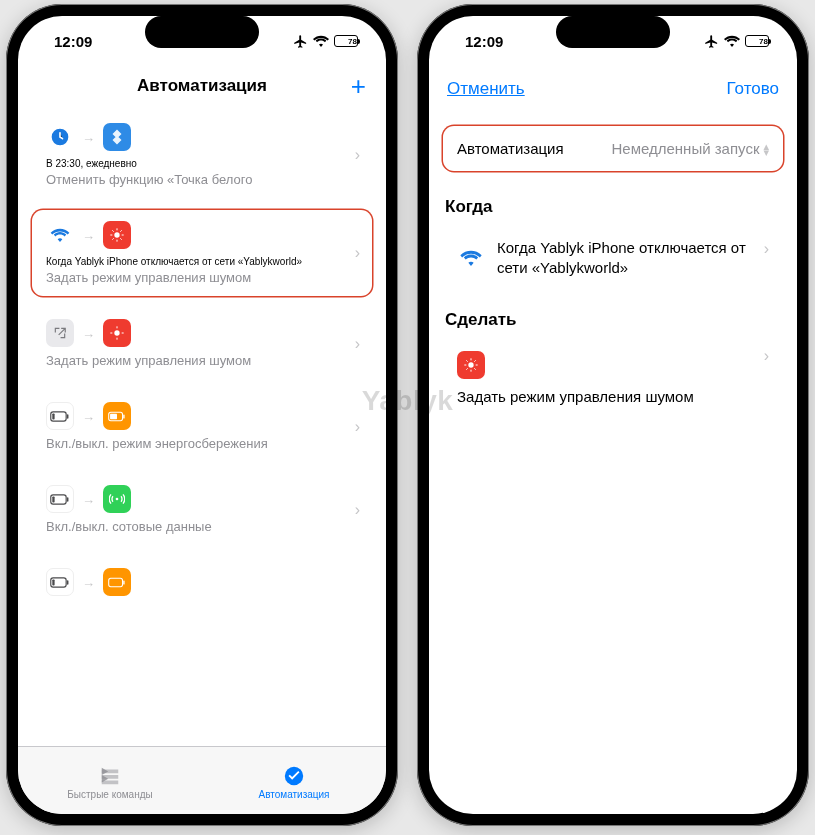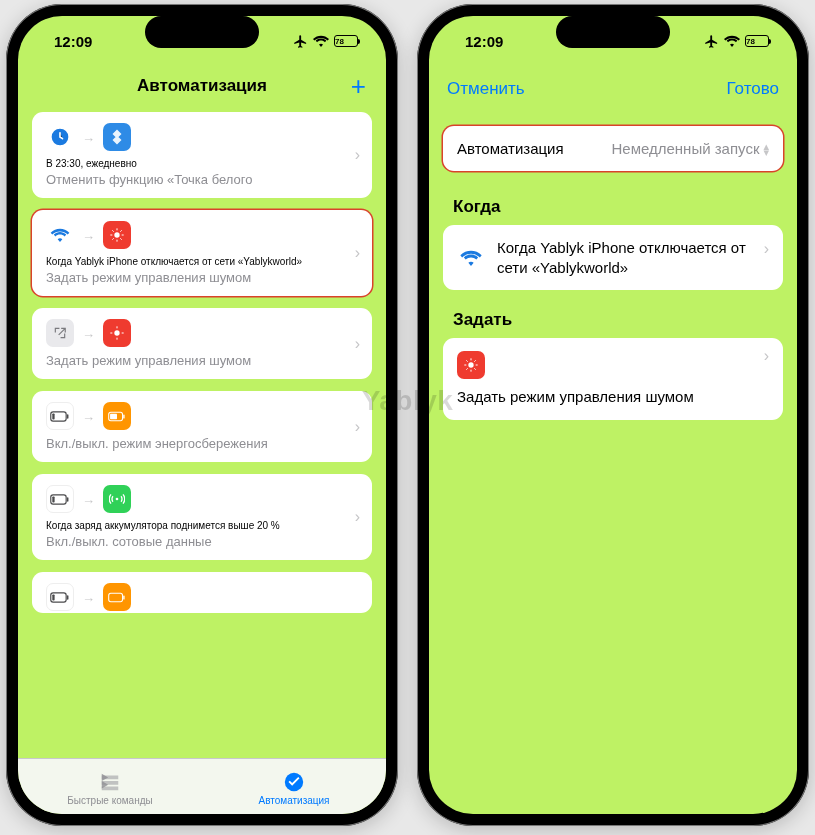--- a/index.html
+++ b/index.html
@@ -18,21 +18,21 @@
     height: 822px;
     background: #000;
     border-radius: 56px;
     padding: 12px;
     position: relative;
     box-shadow: 0 0 0 1px #777 inset, 0 4px 20px rgba(0,0,0,.2);
   }
   .screen {
     width: 100%;
     height: 100%;
-    background: #bef264;
+    background: #ffffff;
     border-radius: 44px;
     overflow: hidden;
     position: relative;
     display: flex;
     flex-direction: column;
   }
   .island {
     position: absolute;
     top: 12px;
     left: 50%;
@@ -58,21 +58,21 @@
     display: flex;
     align-items: center;
     gap: 5px;
   }
   .status-right svg { display: block; }
   .battery-box {
     width: 24px; height: 12px;
     border: 1px solid #000;
     border-radius: 3px;
     position: relative;
-    display: flex; align-items: center; justify-content: flex-start;
+    display: flex; align-items: center; justify-content: flex-end;
     font-size: 8px; font-weight: 700;
   }
   .battery-box::after {
     content: '';
     position: absolute; right: -3px; top: 3px;
     width: 2px; height: 5px;
     background: #000; border-radius: 0 2px 2px 0;
   }
   .nav-header {
     height: 40px;
@@ -84,21 +84,21 @@
     font-weight: 600;
     flex-shrink: 0;
   }
   .nav-plus {
     position: absolute;
     right: 20px;
     color: #007aff;
     font-size: 26px;
     font-weight: 300;
   }
-  .nav-cancel { position:absolute; left:18px; color:#007aff; font-size:17px; font-weight:400; }
+  .nav-cancel { position:absolute; left:18px; color:#007aff; font-size:17px; font-weight:400;text-decoration:underline; }
   .nav-done { position:absolute; right:18px; color:#007aff; font-size:17px; font-weight:400; }
   .content {
     flex: 1;
     overflow: hidden;
     padding: 0;
     display: flex;
     flex-direction: column;
   }
   .card {
     background: #fff;
@@ -137,40 +137,40 @@
   }
   .chevron {
     position: absolute;
     right: 12px;
     top: 50%;
     transform: translateY(-50%);
     color: #c6c6c8;
     font-size: 16px;
   }
   .tabbar {
-    height: 56px;
+    height: 68px;
     background: rgba(247,247,247,.94);
     border-top: 0.5px solid #c8c8cc;
     display: flex;
     flex-shrink: 0;
   }
   .tab {
     flex: 1;
     display: flex; flex-direction: column;
     align-items: center; justify-content: center;
     gap: 2px;
     font-size: 10px;
     color: #8e8e93;
     padding-top: 4px;
   }
   .tab.active { color: #007aff; }
   .tab-icon { width: 26px; height: 22px; display:flex; align-items:center; justify-content:center; }
   .section-header {
     font-size: 17px; font-weight: 700;
-    padding: 18px 24px 6px;
+    padding: 18px 16px 6px;
     color: #000;
   }
   .row-card {
     background:#fff;
     border-radius:11px;
     margin: 2px 14px;
     padding: 13px 14px;
     display:flex;
     align-items:center;
     gap:12px;
@@ -338,21 +338,20 @@
           <span class="arrow-sep">→</span>
           <div class="app-icon" style="background:#30d158">
             <svg width="16" height="16" viewBox="0 0 24 24">
                 <g fill="none" stroke="#fff" stroke-width="2">
                   <path d="M6 8c-2 2-2 6 0 8M18 8c2 2 2 6 0 8M3 5c-3.5 4-3.5 10 0 14M21 5c3.5 4 3.5 10 0 14"></path>
                 </g>
                 <circle cx="12" cy="12" r="2" fill="#fff"></circle>
               </svg>
           </div>
         </div>
-        <div class="card-title">Когда заряд аккумулятора поднимется выше 20 %</div>
         <div class="card-sub">Вкл./выкл. сотовые данные</div>
         <span class="chevron">›</span>
       </div>
 
       <div class="card" style="padding-bottom:2px;">
         <div class="icon-row" style="margin-bottom:0">
           <div class="app-icon" style="background:#fff;border:1px solid #eee">
             <svg width="20" height="11" viewBox="0 0 26 14">
                 <rect x="1" y="1" width="20" height="12" rx="3" fill="none" stroke="#4a4a4c" stroke-width="1.5"></rect>
                 <rect x="22" y="4" width="2" height="6" rx="1" fill="#4a4a4c"></rect>
@@ -431,21 +430,21 @@
       <div class="row-card">
         <div class="app-icon" style="background:#fff">
           <svg width="22" height="16" viewBox="0 0 24 18">
               <path fill="#1b7ae0" d="M12 18l3-3.6c-1.7-1.6-4.3-1.6-6 0L12 18zm-6-7.2c3.3-3.2 8.7-3.2 12 0l2-2.4C15.6 4.1 8.4 4.1 4 8.4l2 2.4zM0 6l2 2.4C7.5 3 16.5 3 22 8.4L24 6C17.4-.7 6.6-.7 0 6z"></path>
             </svg>
         </div>
         <div class="rowtext">Когда Yablyk iPhone отключается от сети «Yablykworld»</div>
         <span class="chevron" style="position:static">›</span>
       </div>
 
-      <div class="section-header">Задать</div>
+      <div class="section-header">Сделать</div>
       <div class="row-card" style="flex-direction:column; align-items:flex-start; gap:8px;">
         <div style="display:flex; width:100%; align-items:center;">
           <div class="app-icon" style="background:#ef3b2f">
             <svg width="16" height="16" viewBox="0 0 24 24">
                 <circle cx="12" cy="12" r="4" fill="#fff"></circle>
                 <g stroke="#fff" stroke-width="1.5">
                   <line x1="12" y1="2" x2="12" y2="5"></line>
                   <line x1="12" y1="19" x2="12" y2="22"></line>
                   <line x1="2" y1="12" x2="5" y2="12"></line>
                   <line x1="19" y1="12" x2="22" y2="12"></line>

